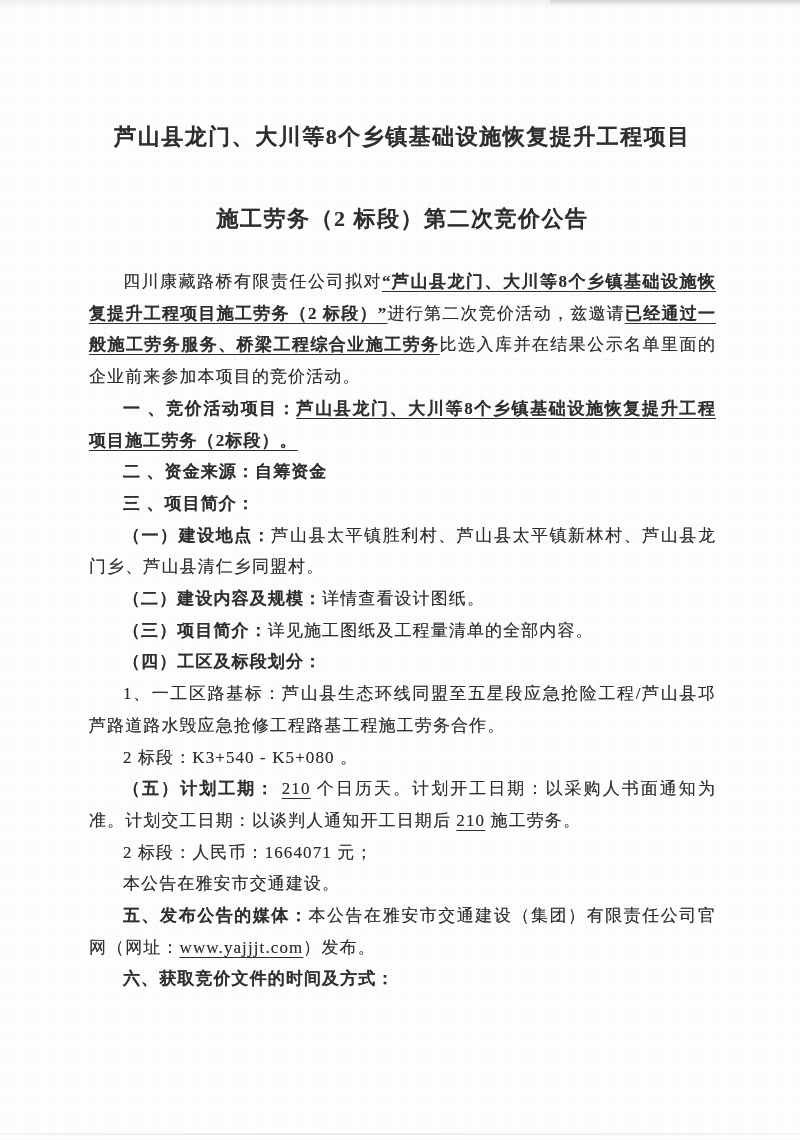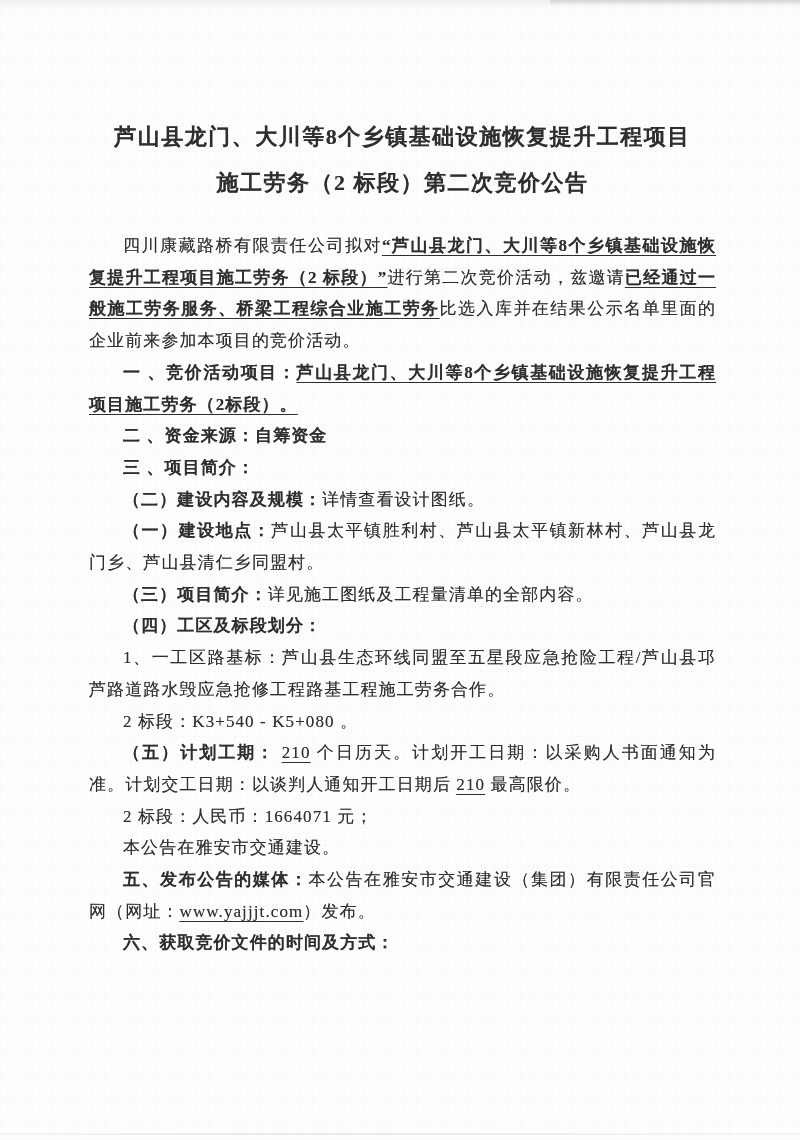--- a/index.html
+++ b/index.html
@@ -34,21 +34,21 @@
   }
   .doc { position: absolute; left: 89px; right: 84px; top: 124px; }
   .title {
     margin: 0;
     text-align: center;
     font-size: 22px;
     line-height: 26px;
     font-weight: 700;
     letter-spacing: 1.5px;
   }
-  .title-gap { margin-top: 20px; }
+  .title-gap { margin-top: 56px; }
   .body { margin-top: 34px; }
   .para {
     margin: 0;
     font-size: 17px;
     line-height: 31.7px;
     letter-spacing: 1.1px;
     text-align: justify;
   }
   .indent { text-indent: 2em; }
   .b { font-weight: 700; }
@@ -76,33 +76,33 @@
     <div class="body">
 
       <p class="para indent"><span>四川康藏路桥有限责任公司拟对</span><span class="b u">“芦山县龙门、大川等8个乡镇基础设施恢复提升工程项目施工劳务（2 标段）”</span><span>进行第二次竞价活动，兹邀请</span><span class="b u">已经通过一般施工劳务服务、桥梁工程综合业施工劳务</span><span>比选入库并在结果公示名单里面的企业前来参加本项目的竞价活动。</span></p>
 
       <p class="para indent"><span class="b">一 、竞价活动项目：</span><span class="b u">芦山县龙门、大川等8个乡镇基础设施恢复提升工程项目施工劳务（2标段）。</span></p>
 
       <p class="para indent"><span class="b">二 、资金来源：</span><span class="b">自筹资金</span></p>
 
       <p class="para indent"><span class="b">三 、项目简介：</span></p>
 
+      <p class="para indent"><span class="b">（一）建设地点：</span><span>芦山县太平镇胜利村、芦山县太平镇新林村、芦山县龙门乡、芦山县清仁乡同盟村。</span></p>
+
       <p class="para indent"><span class="b">（二）建设内容及规模：</span><span>详情查看设计图纸。</span></p>
-
-      <p class="para indent"><span class="b">（一）建设地点：</span><span>芦山县太平镇胜利村、芦山县太平镇新林村、芦山县龙门乡、芦山县清仁乡同盟村。</span></p>
 
       <p class="para indent"><span class="b">（三）项目简介：</span><span>详见施工图纸及工程量清单的全部内容。</span></p>
 
       <p class="para indent"><span class="b">（四）工区及标段划分：</span></p>
 
       <p class="para indent"><span>1、一工区路基标：芦山县生态环线同盟至五星段应急抢险工程/芦山县邛芦路道路水毁应急抢修工程路基工程施工劳务合作。</span></p>
 
       <p class="para indent"><span>2 标段：</span><span>K3+540 - K5+080 。</span></p>
 
-      <p class="para indent"><span class="b">（五）计划工期：</span> <span class="u">210</span> <span>个日历天。计划开工日期：以采购人书面通知为准。计划交工日期：以谈判人通知开工日期后</span> <span class="u">210</span> <span>最高限价。</span></p>
+      <p class="para indent"><span class="b">（五）计划工期：</span> <span class="u">210</span> <span>个日历天。计划开工日期：以采购人书面通知为准。计划交工日期：以谈判人通知开工日期后</span> <span class="u">210</span> <span>施工劳务。</span></p>
 
 
       <p class="para indent"><span>2 标段：人民币：1664071 元；</span></p>
 
       <p class="para indent"><span>本公告在雅安市交通建设。</span></p>
 
       <p class="para indent"><span class="b">五、发布公告的媒体：</span><span>本公告在雅安市交通建设（集团）有限责任公司官网（网址：</span><span class="u">www.yajjjt.com</span><span>）发布。</span></p>
 
       <p class="para indent"><span class="b">六、获取竞价文件的时间及方式：</span></p>
 

